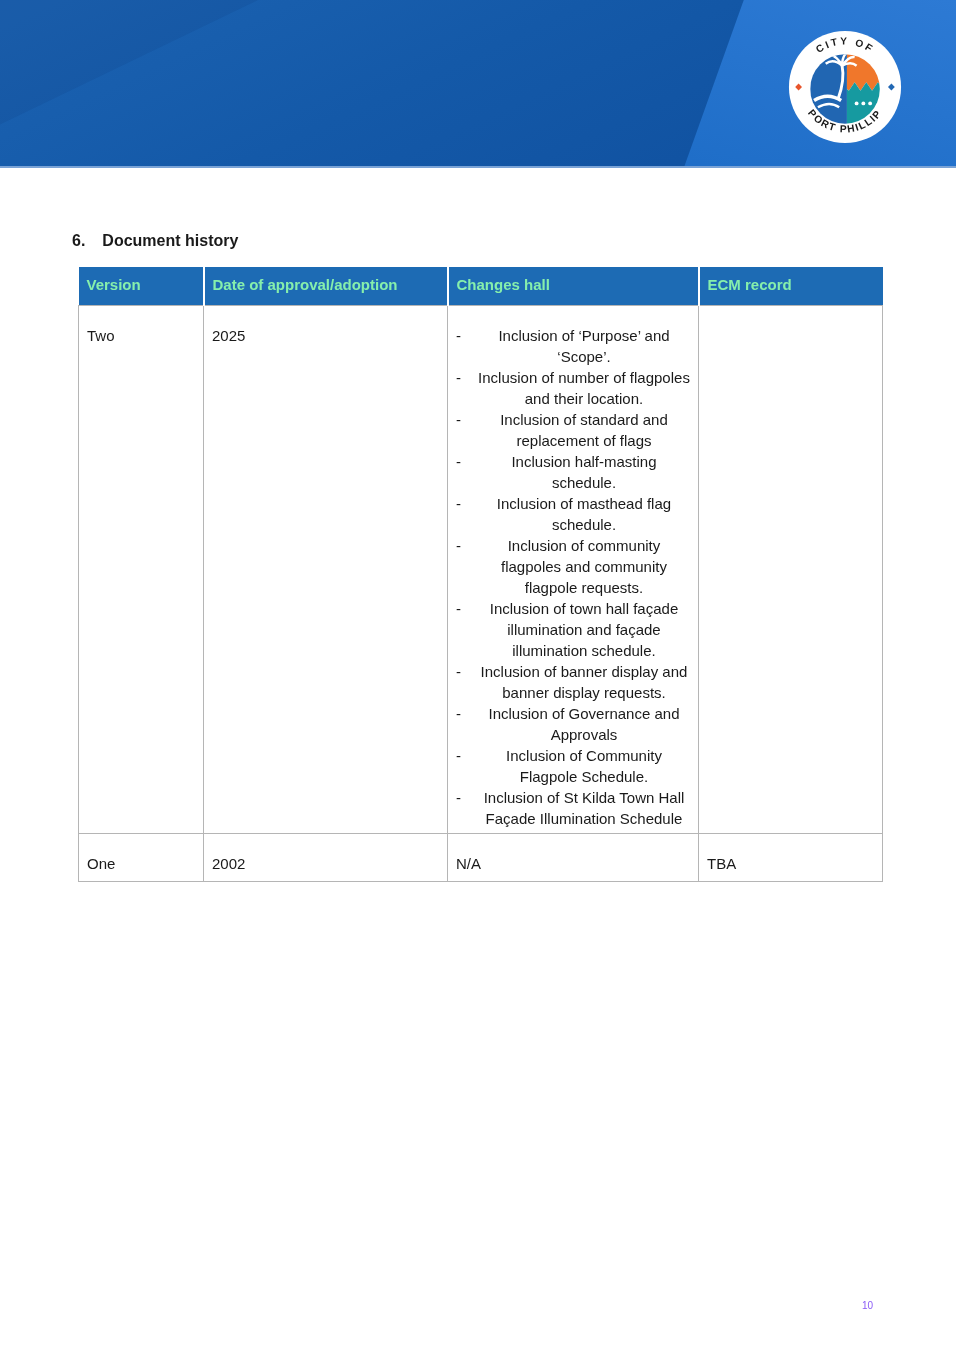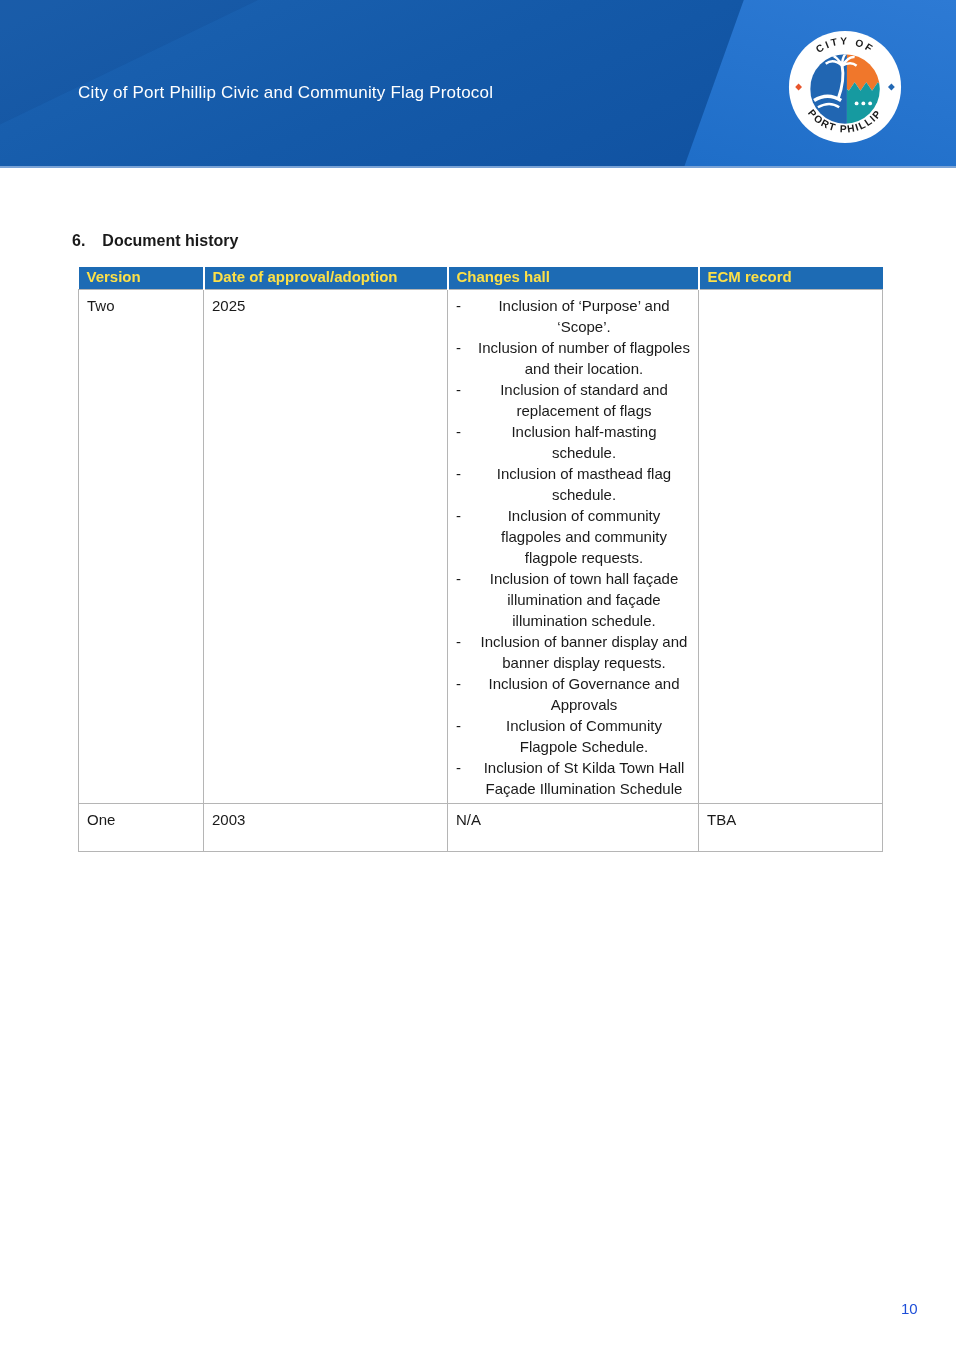--- a/index.html
+++ b/index.html
@@ -69,59 +69,58 @@
     position: absolute;
     left: 78px; top: 267px;
     width: 804px;
     border-collapse: collapse;
     table-layout: fixed;
     font-size: 15px;
     color: #1a1a1a;
   }
   .history-table th {
     background: #1d6bb4;
-    color: #fde047;
+    color: #86efac;
     font-weight: bold;
     font-size: 15px;
     text-align: left;
     padding: 1px 8px 3px 8px;
-    height: 22px;
+    height: 38px;
     border-left: 2px solid #ffffff;
   }
   .history-table th:first-child { border-left: none; }
   .history-table td {
     border: 1px solid #b5b5b5;
     vertical-align: top;
-    padding: 5px 8px 4px 8px;
+    padding: 19px 8px 4px 8px;
     line-height: 21px;
   }
   .history-table tr.row-one td { height: 48px; }
 
   .changes-list { list-style: none; margin: 0; padding: 0; }
   .changes-list li { display: flex; line-height: 21px; }
   .changes-list .dash { flex: none; width: 22px; }
   .changes-list .txt { flex: 1; text-align: center; }
 
   
   .page-number {
     position: absolute;
-    left: 901px; top: 1300px;
-    font-size: 15px;
-    color: #1d4ed8;
+    left: 862px; top: 1300px;
+    font-size: 10px;
+    color: #8b5cf6;
   }
 </style>
 </head>
 <body>
 
 <div class="page">
 
   <header class="banner">
     <div class="banner-corner"></div>
     <div class="banner-right"></div>
-    <div class="banner-title">City of Port Phillip Civic and Community Flag Protocol</div>
 
     <div class="logo">
       <svg viewBox="0 0 120 120">
         <defs>
           <path id="arcTop" d="M 16 60 A 44 44 0 0 1 104 60"></path>
           <path id="arcBottom" d="M 13 60 A 47 47 0 0 0 107 60"></path>
           <clipPath id="artClip">
               <circle cx="60" cy="62" r="36"></circle>
             </clipPath>
         </defs>
@@ -219,21 +218,21 @@
             <li>
                 <span class="dash">-</span>
                 <span class="txt">Inclusion of St Kilda Town Hall Façade Illumination Schedule</span>
               </li>
           </ul>
         </td>
         <td></td>
       </tr>
       <tr class="row-one">
         <td>One</td>
-        <td>2003</td>
+        <td>2002</td>
         <td>N/A</td>
         <td>TBA</td>
       </tr>
     </tbody>
   </table>
 
   <div class="page-number">10</div>
 
 </div>
 

